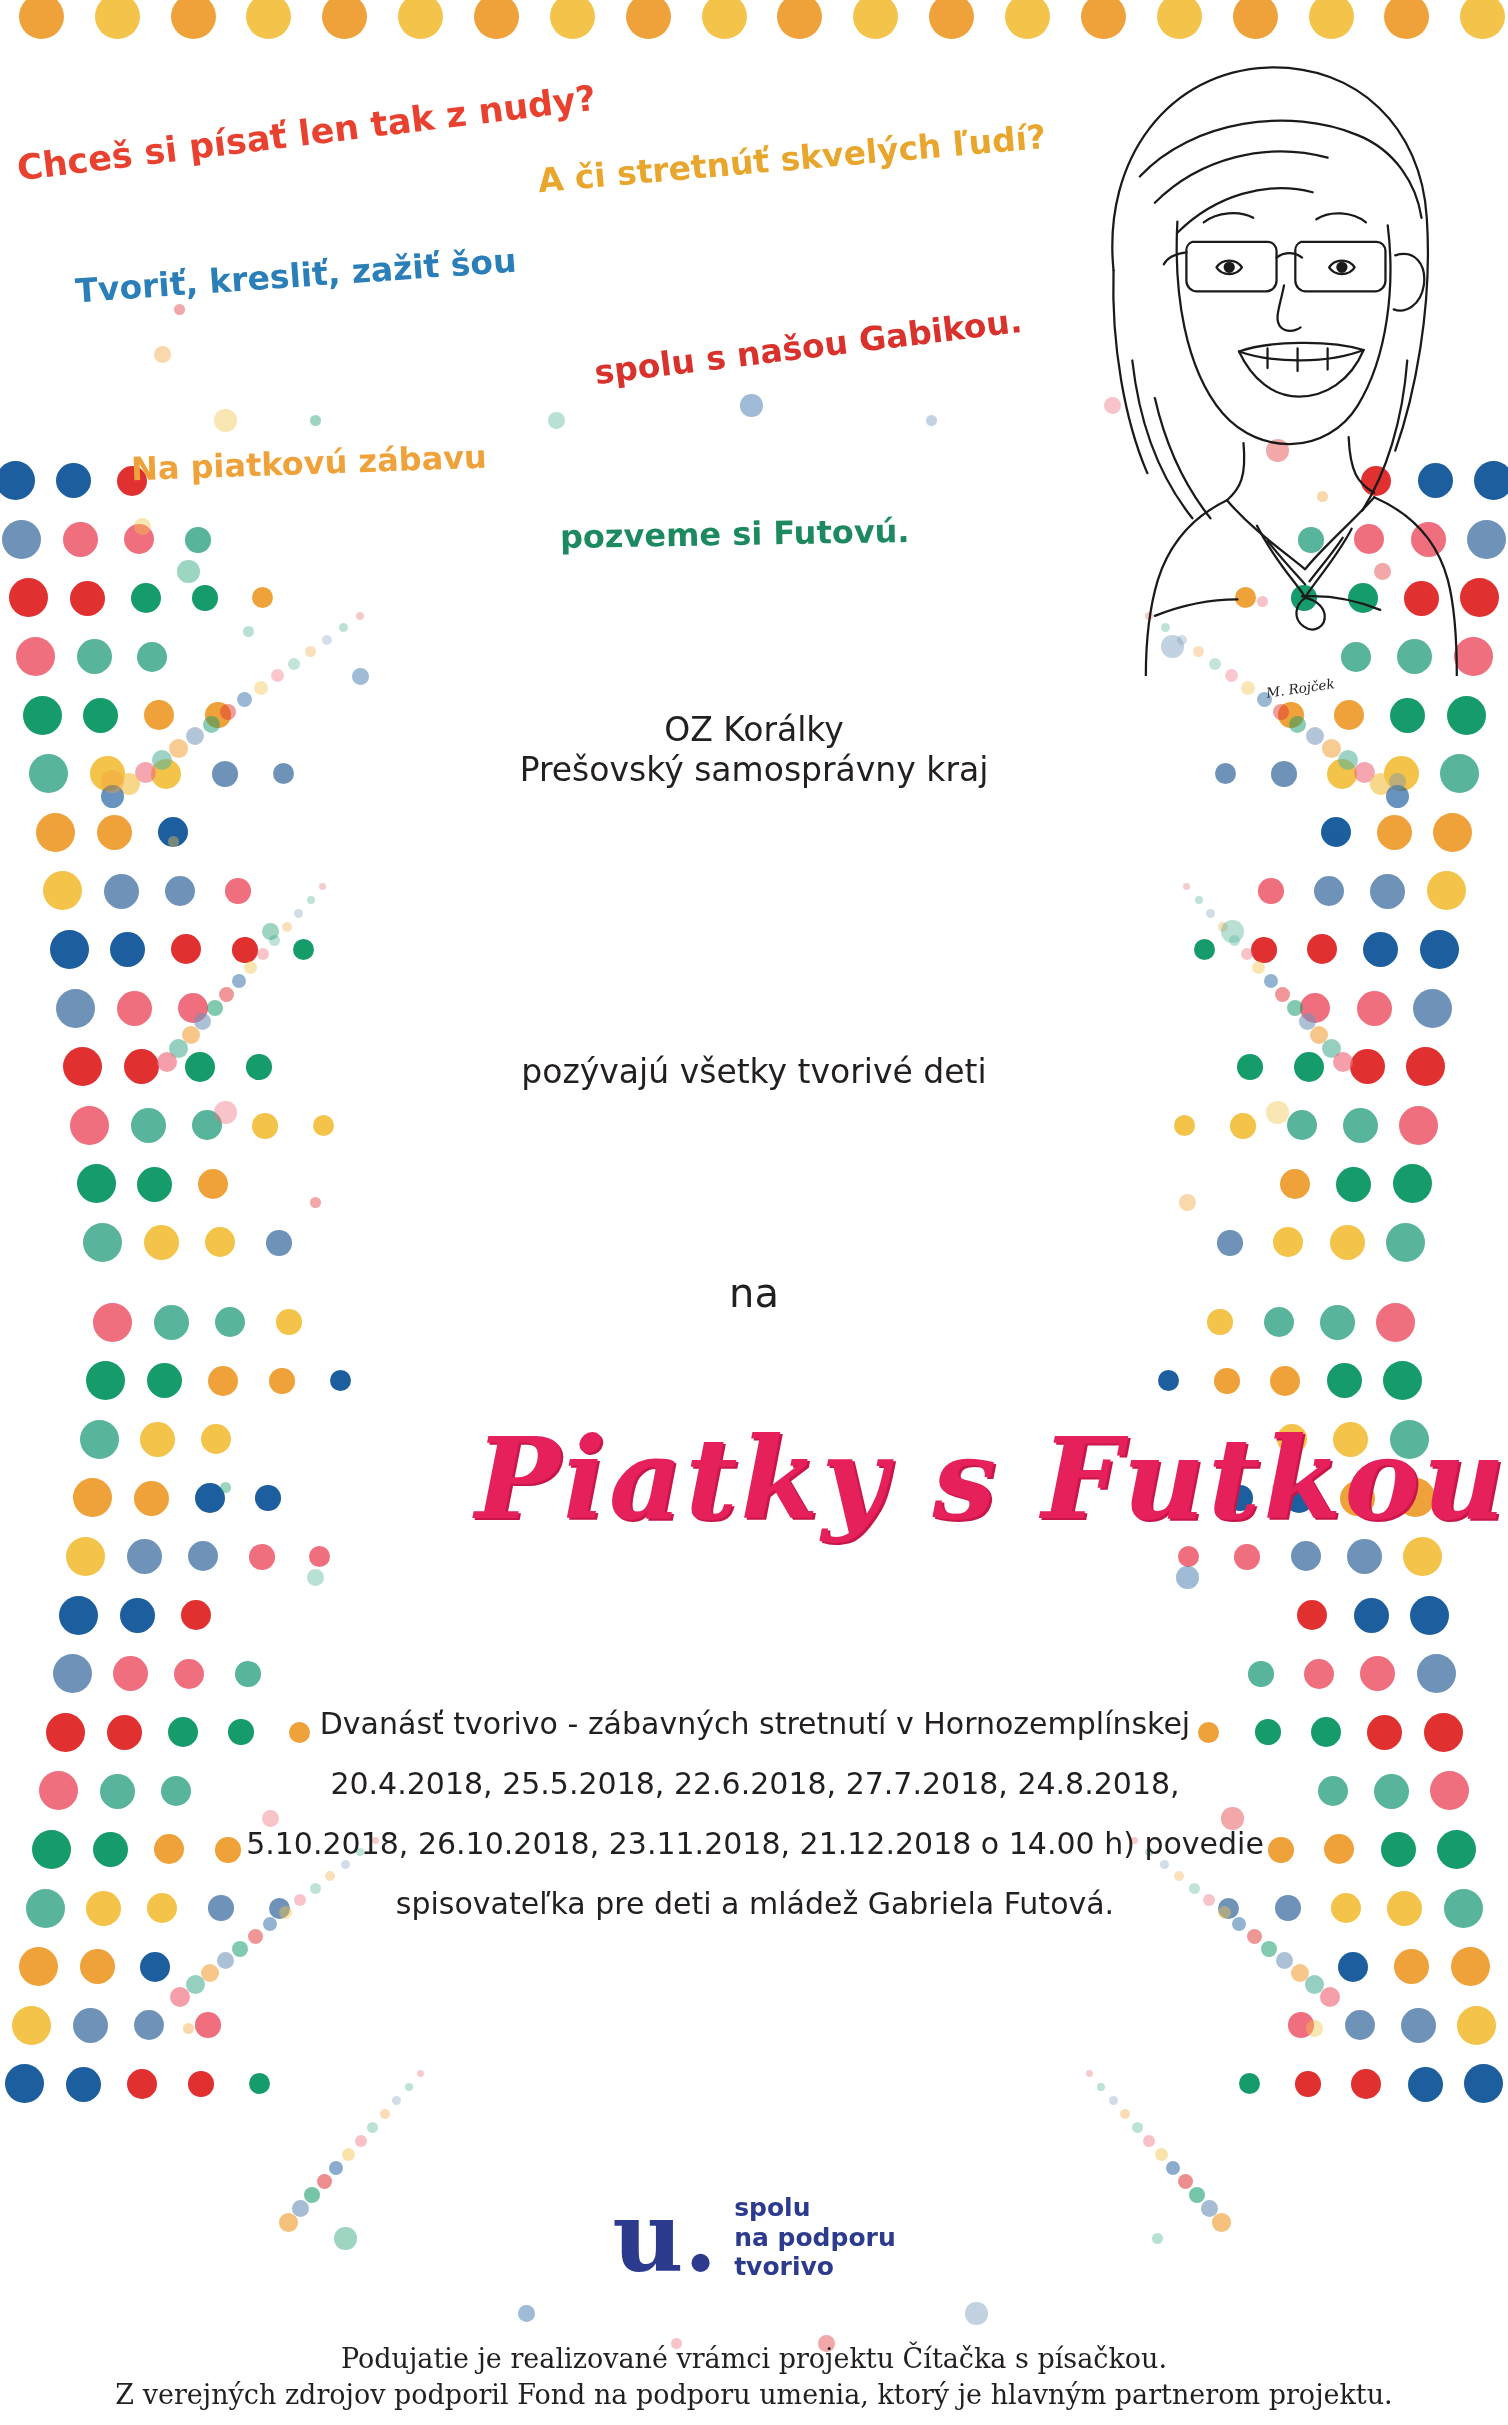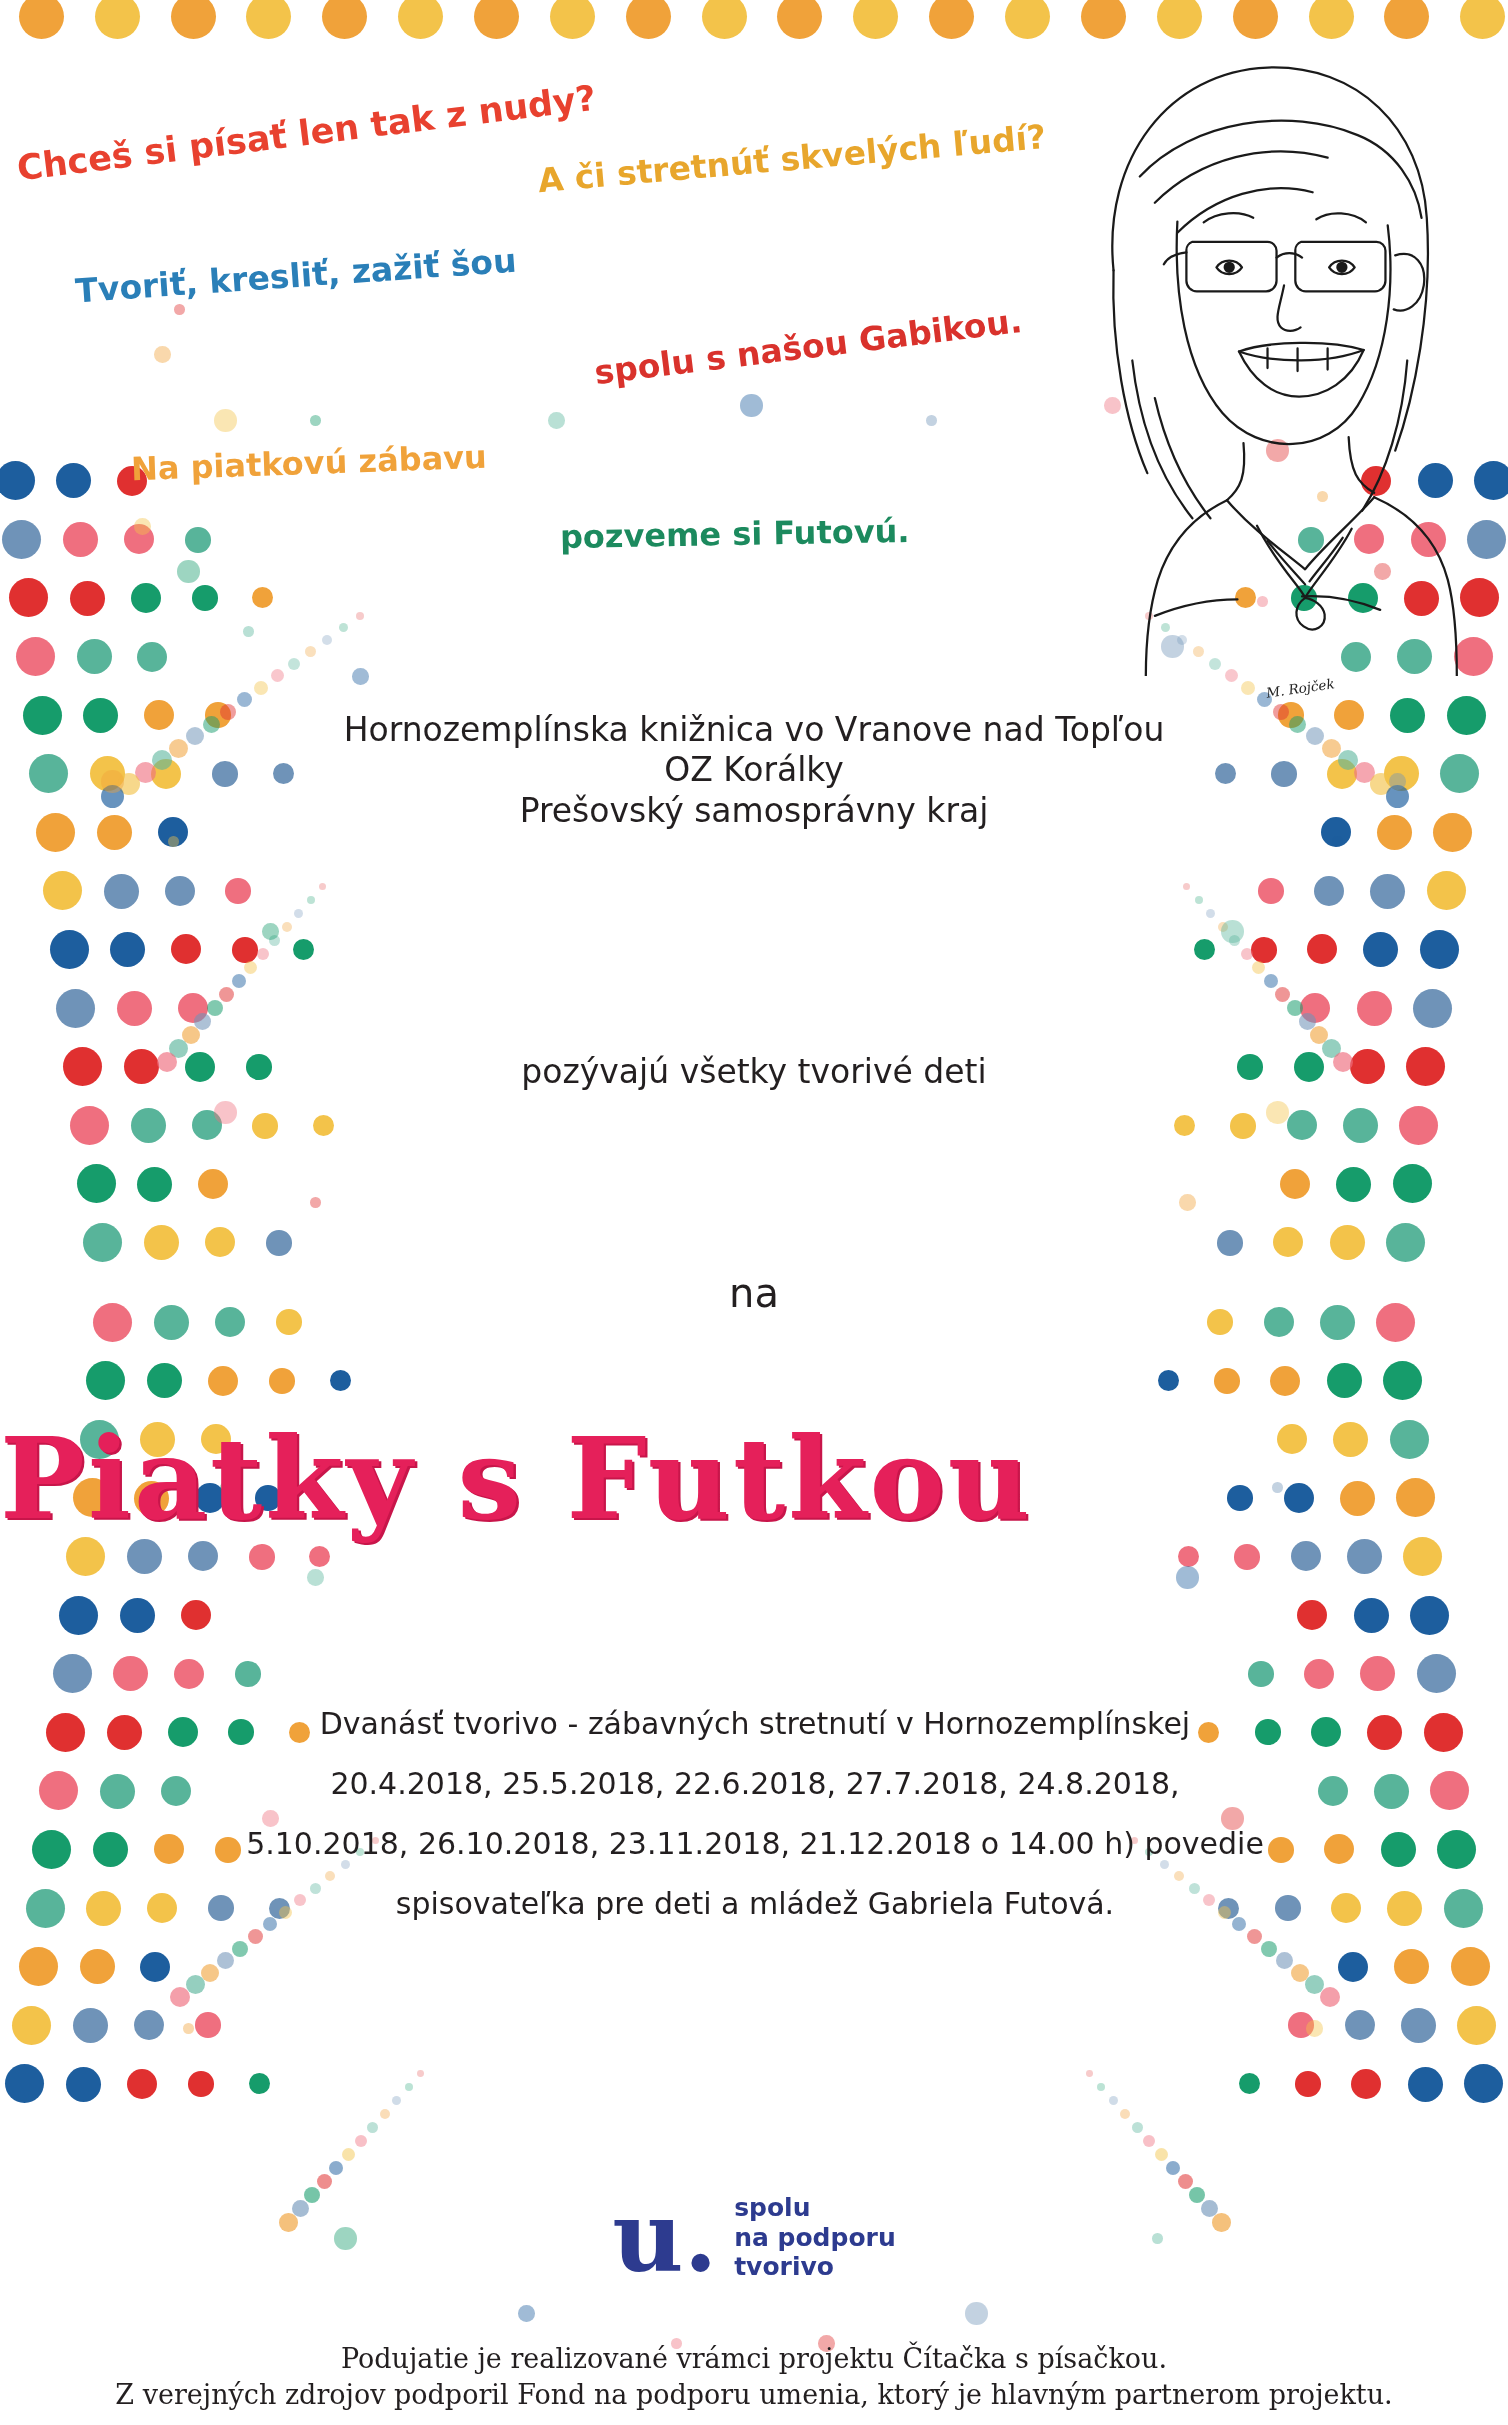--- a/index.html
+++ b/index.html
@@ -131,23 +131,24 @@
     text-align: center;
     font-size: 40px;
     color: #231f20;
   }
 
   
   .title {
     position: absolute;
     left: 0; right: 0;
     top: 1412px;
-    text-align: left;
+    text-align: right;
     font-family: "DejaVu Serif", serif;
     font-weight: 700;
+    font-style: italic;
     font-size: 113px;
     letter-spacing: 3px;
     color: #e5205a;
     text-shadow: 2.3px 2.3px 0 #c8154a;
   }
 
   
   .body-text {
     position: absolute;
     left: 143px;
@@ -660,21 +661,20 @@
         <path d="M286 640 c26 52 60 84 64 96 c8 -16 40 -50 62 -92"></path>
         <path d="M350 736 c-14 10 -16 28 -2 38 c14 10 30 0 28 -16 c-2 -12 -14 -20 -26 -22z"></path>
 
         <path d="M150 760 c40 -16 76 -22 110 -22 M450 752 c-34 -14 -70 -20 -104 -18"></path>
       </g>
     </svg>
     <div class="signature">M. Rojček</div>
   </div>
 
   <div class="organizers">
-    <div>Hornozemplínska knižnica vo Vranove nad Topľou</div>
     <div>OZ Korálky</div>
     <div>Prešovský samosprávny kraj</div>
   </div>
 
   <div class="invite">pozývajú všetky tvorivé deti</div>
   <div class="word-na">na</div>
 
   <div class="title">Piatky s Futkou</div>
 
   <div class="body-text">

